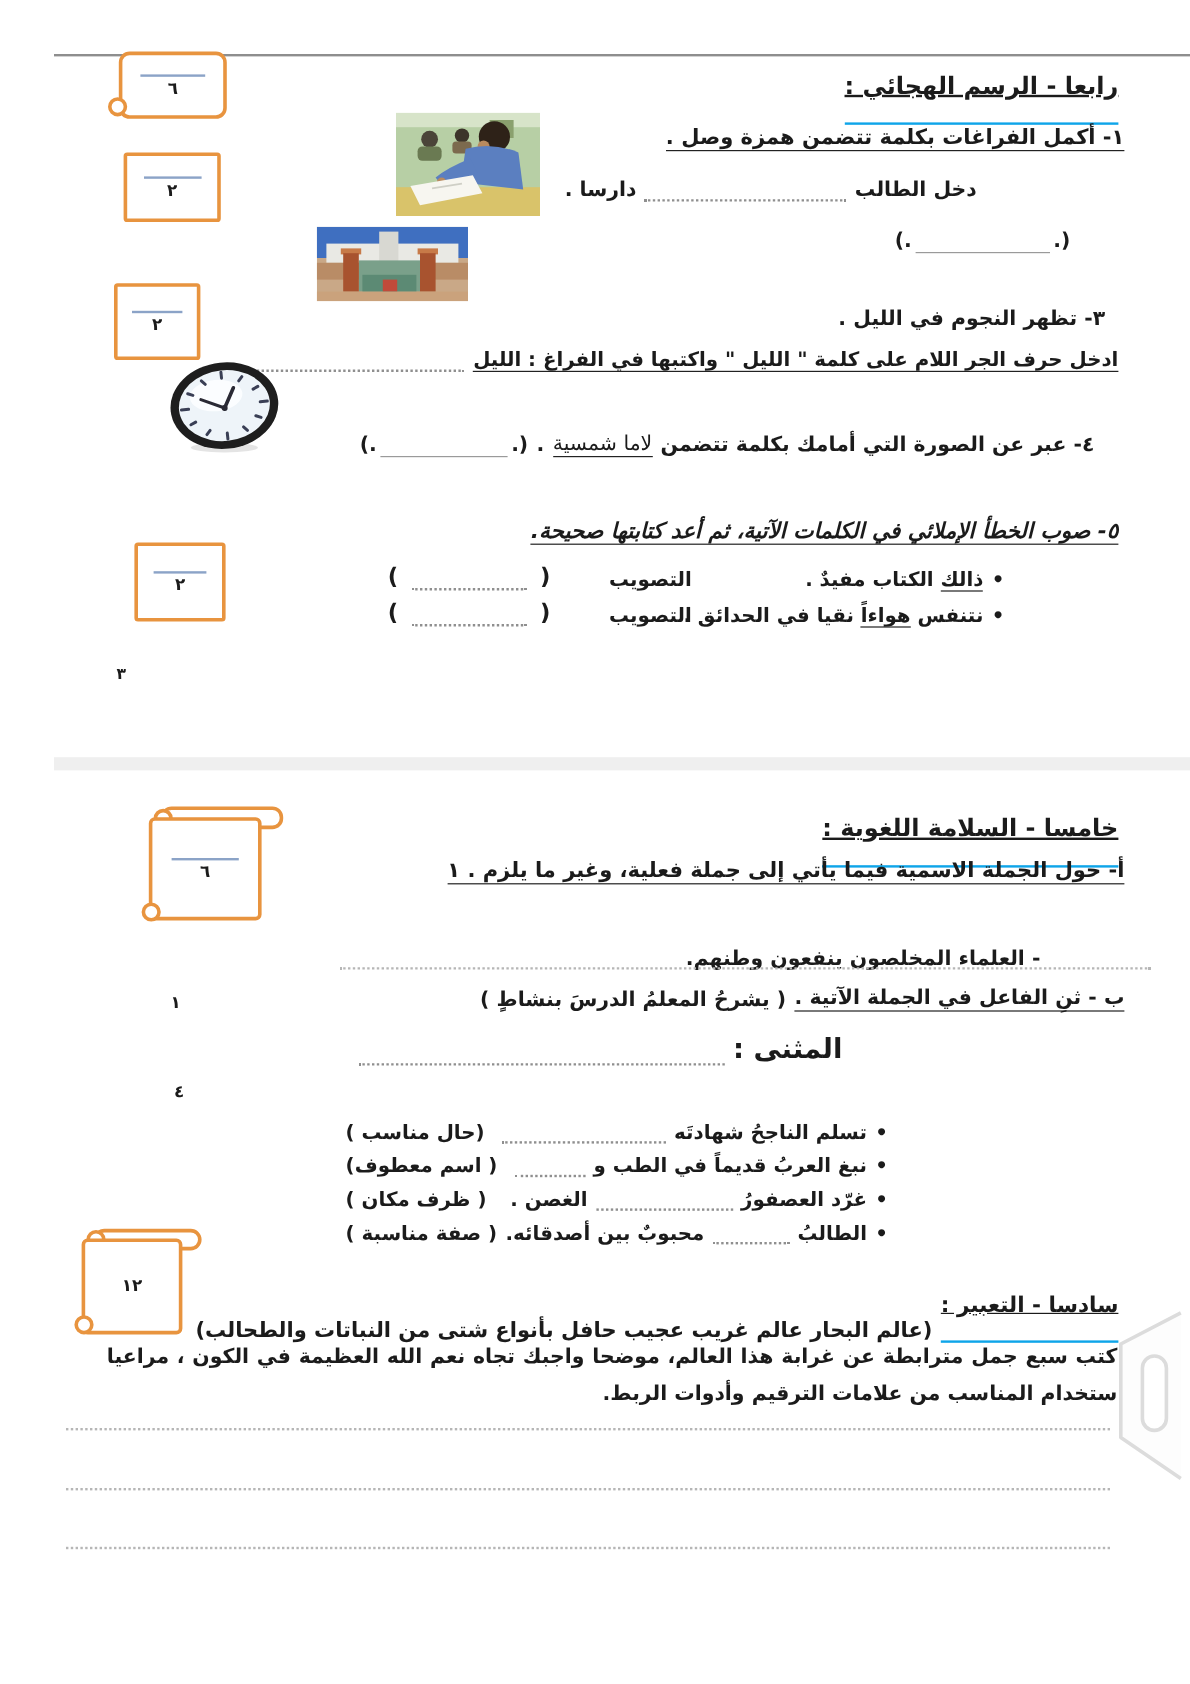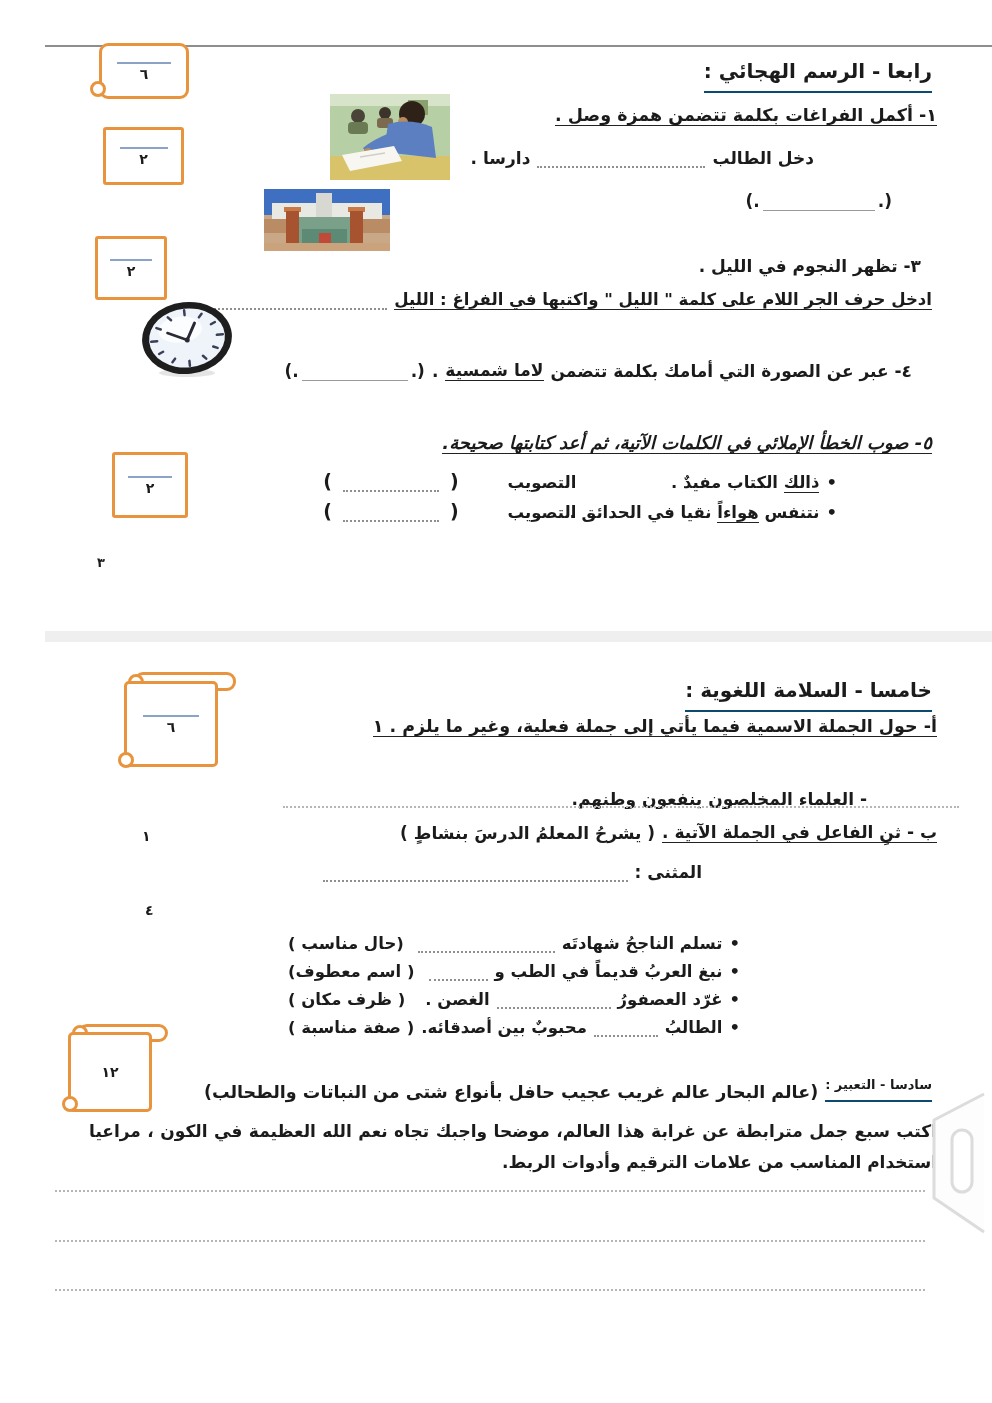--- a/index.html
+++ b/index.html
@@ -6,21 +6,21 @@
   html,body{ margin:0; padding:0; background:#ffffff; }
   .sheet{
     position:relative; width:992px; height:1403px; overflow:hidden;
     background:#ffffff; direction:rtl;
     font-family:"DejaVu Sans", sans-serif; font-weight:bold; color:var(--ink);
   }
   .abs{ position:absolute; }
   .t{ position:absolute; white-space:nowrap; }
   .row{ position:absolute; display:flex; direction:rtl; align-items:flex-end; white-space:nowrap; column-gap:7px; }
   .u{ border-bottom:1.6px solid #222; padding-bottom:0; }
-  .u2{ border-bottom:2px solid #0c4a6e; padding-bottom:8px; }
+  .u2{ border-bottom:2px solid #0ea5e9; padding-bottom:19px;text-decoration:underline; }
   .blank-dot{ display:inline-block; border-bottom:2px dotted #8f8f8f; height:0.9em; }
   .blank-solid{ display:inline-block; border-bottom:1.6px solid #9a9a9a; height:0.9em; }
   .pgroup{ display:inline-flex; align-items:flex-end; direction:ltr; column-gap:3px; }
   .top-rule{ position:absolute; background:#8e8e8e; }
   .separator{ position:absolute; background:#efefef; }
   .score-box{
     position:absolute; border:3.5px solid var(--orange); border-radius:6px; background:#fff;
     display:flex; flex-direction:column; align-items:center; justify-content:center; row-gap:3px;
   }
   .score-line{ width:64%; border-top:2px solid var(--scoreline); }
@@ -142,21 +142,21 @@
           <line x1="32" y1="16.5" x2="35" y2="19.7"></line>
       </g>
       <line x1="49" y1="41" x2="58" y2="25" stroke="#2a2a35" stroke-width="3" stroke-linecap="round"></line>
       <line x1="49" y1="41" x2="30" y2="32" stroke="#2a2a35" stroke-width="2.5" stroke-linecap="round"></line>
       <circle cx="49" cy="41" r="2.5" fill="#2a2a35"></circle>
     </g>
   </svg>
 
   <div class="row" style="right:80px;top:360px;font-size:17px;">
     <span>٤- عبر عن الصورة التي أمامك بكلمة تتضمن</span>
-    <span class="u" style="font-weight:700;">لاما شمسية</span>
+    <span class="u" style="font-weight:400;">لاما شمسية</span>
     <span>.</span>
     <span class="pgroup">
       <span>(.</span>
       <span class="blank-solid" style="width:106px;"></span>
       <span>.)</span>
     </span>
   </div>
 
   <div class="t u" style="right:60px;top:432px;font-size:18px;font-style:italic;">٥- صوب الخطأ الإملائي في الكلمات الآتية، ثم أعد كتابتها صحيحة.</div>
 
@@ -216,21 +216,21 @@
   <div class="t" style="right:125px;top:757px;font-size:17px;margin-top:32px;">- العلماء المخلصون ينفعون وطنهم.</div>
 
   <div class="wline" style="left:283px;top:806px;width:676px;"></div>
 
   <div class="row" style="right:55px;top:822px;font-size:17px;">
     <span class="u">ب - ثنِ الفاعل في الجملة الآتية .</span>
     <span>( يشرحُ المعلمُ الدرسَ بنشاطٍ )</span>
   </div>
   <div class="small-score" style="left:142px;top:828px;">١</div>
 
-  <div class="row" style="right:290px;top:862px;font-size:17px;">
+  <div class="row" style="right:290px;top:862px;font-size:23px;">
     <span>المثنى :</span>
     <span class="blank-dot" style="width:305px;"></span>
   </div>
 
   <div class="small-score" style="left:145px;top:902px;">٤</div>
 
   <div class="c-row" style="right:252px;top:934px;font-size:16.5px;">
     <span>•</span>
     <span>تسلم الناجحُ شهادتَه</span>
     <span class="blank-dot" style="width:138px;"></span>
@@ -265,21 +265,21 @@
   <div class="scroll" style="left:62px;top:1024px;width:110px;height:94px;">
     <div class="roll" style="left:16px;top:0;width:84px;height:12px;"></div>
     <div class="curl" style="left:10px;top:1px;"></div>
     <div class="sbody" style="left:6px;top:8px;width:78px;height:74px;">
       <span class="score-num">١٢</span>
     </div>
     <div class="curl" style="left:0;top:72px;"></div>
   </div>
 
   <div class="row" style="right:60px;top:1077px;font-size:17.5px;">
-    <span class="u2" style="font-size:13px;">سادسا - التعبير :</span>
+    <span class="u2" style="font-size:18px;">سادسا - التعبير :</span>
     <span>(عالم البحار عالم غريب عجيب حافل بأنواع شتى من النباتات والطحالب)</span>
   </div>
 
   <div class="abs" style="right:55px;top:1116px;width:848px;font-size:17px;line-height:31px;text-align:justify;text-align-last:right;">اكتب سبع جمل مترابطة عن غرابة هذا العالم، موضحا واجبك تجاه نعم الله العظيمة في الكون ، مراعيا استخدام المناسب من علامات الترقيم وأدوات الربط.</div>
 
   <svg class="abs" style="left:906px;top:1088px;" width="86" height="150" viewBox="0 0 86 150">
     <path d="M78 6 L28 32 L28 110 L78 144" fill="#fdfdfd" stroke="#dcdcdc" stroke-width="3" stroke-linejoin="round"></path>
     <rect x="46" y="42" width="20" height="62" rx="10" fill="#ffffff" stroke="#dcdcdc" stroke-width="3"></rect>
   </svg>
 

